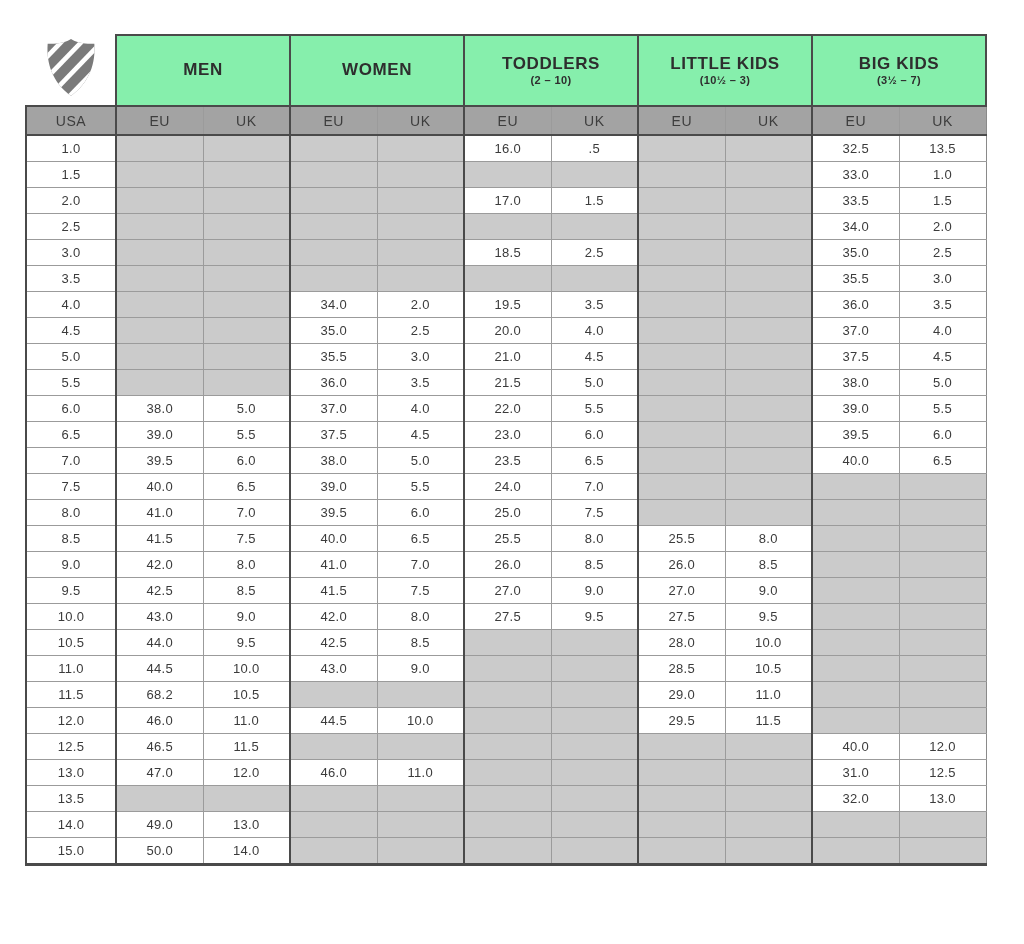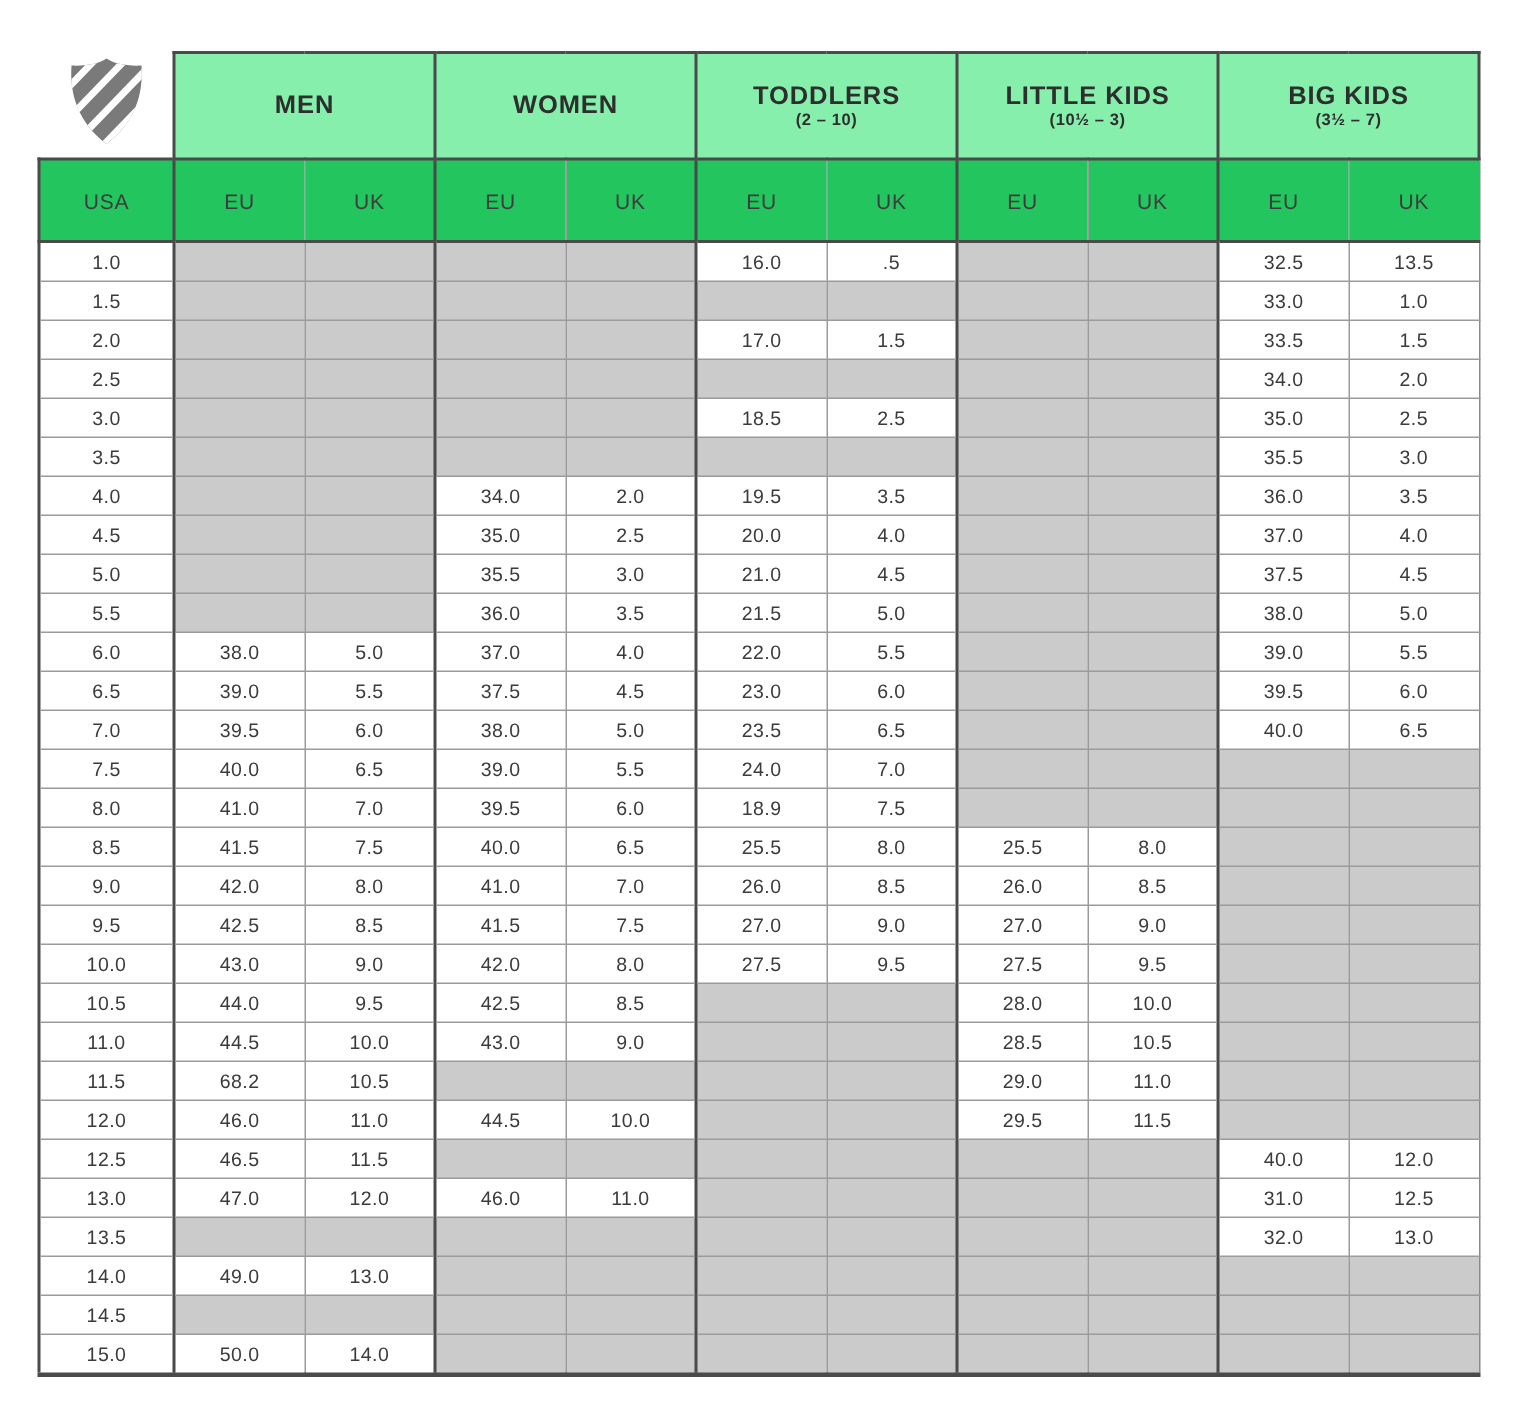--- a/index.html
+++ b/index.html
@@ -54,26 +54,26 @@
     letter-spacing: 0.4px;
   }
 
   
   tr.colhead th {
     height: 27px;
     font-size: 14px;
     font-weight: 400;
     color: #3d3d3d;
     letter-spacing: 0.5px;
-    background: #22c55e;
+    background: #a3a3a3;
     border: 1px solid #9b9b9b;
     border-top: 2px solid #4a4a4a;
     border-bottom: 2px solid #4a4a4a;
     text-align: center;
-    padding: 13px;
+    padding: 0;
   }
 
   
   td {
     height: 25px;
     font-size: 13px;
     color: #3b3b3b;
     letter-spacing: 0.3px;
     text-align: center;
     border: 1px solid #9b9b9b;
@@ -339,21 +339,21 @@
           <td class="empty"></td>
           <td class="grp empty"></td>
           <td class="empty"></td>
         </tr>
         <tr>
           <td class="usa">8.0</td>
           <td class="grp">41.0</td>
           <td>7.0</td>
           <td class="grp">39.5</td>
           <td>6.0</td>
-          <td class="grp">18.9</td>
+          <td class="grp">25.0</td>
           <td>7.5</td>
           <td class="grp empty"></td>
           <td class="empty"></td>
           <td class="grp empty"></td>
           <td class="empty"></td>
         </tr>
         <tr>
           <td class="usa">8.5</td>
           <td class="grp">41.5</td>
           <td>7.5</td>
@@ -503,33 +503,20 @@
           <td class="grp empty"></td>
           <td class="empty"></td>
           <td class="grp empty"></td>
           <td class="empty"></td>
           <td class="grp empty"></td>
           <td class="empty"></td>
           <td class="grp empty"></td>
           <td class="empty"></td>
         </tr>
         <tr>
-          <td class="usa">14.5</td>
-          <td class="grp empty"></td>
-          <td class="empty"></td>
-          <td class="grp empty"></td>
-          <td class="empty"></td>
-          <td class="grp empty"></td>
-          <td class="empty"></td>
-          <td class="grp empty"></td>
-          <td class="empty"></td>
-          <td class="grp empty"></td>
-          <td class="empty"></td>
-        </tr>
-        <tr>
           <td class="usa">15.0</td>
           <td class="grp">50.0</td>
           <td>14.0</td>
           <td class="grp empty"></td>
           <td class="empty"></td>
           <td class="grp empty"></td>
           <td class="empty"></td>
           <td class="grp empty"></td>
           <td class="empty"></td>
           <td class="grp empty"></td>

